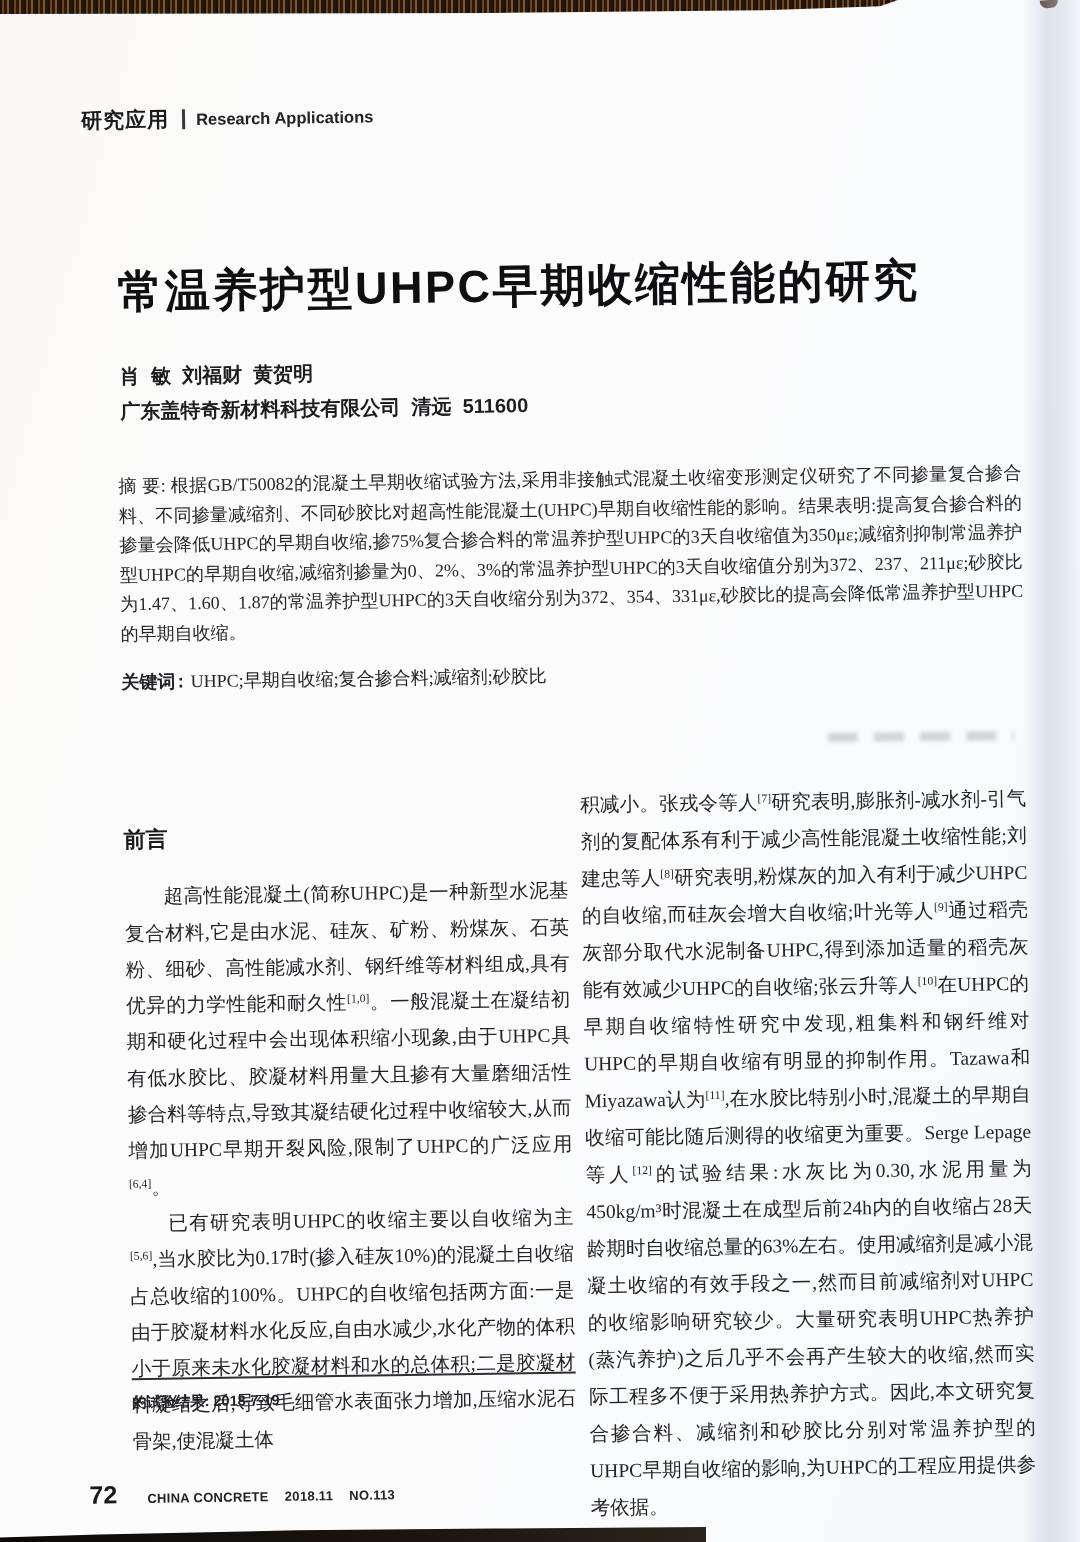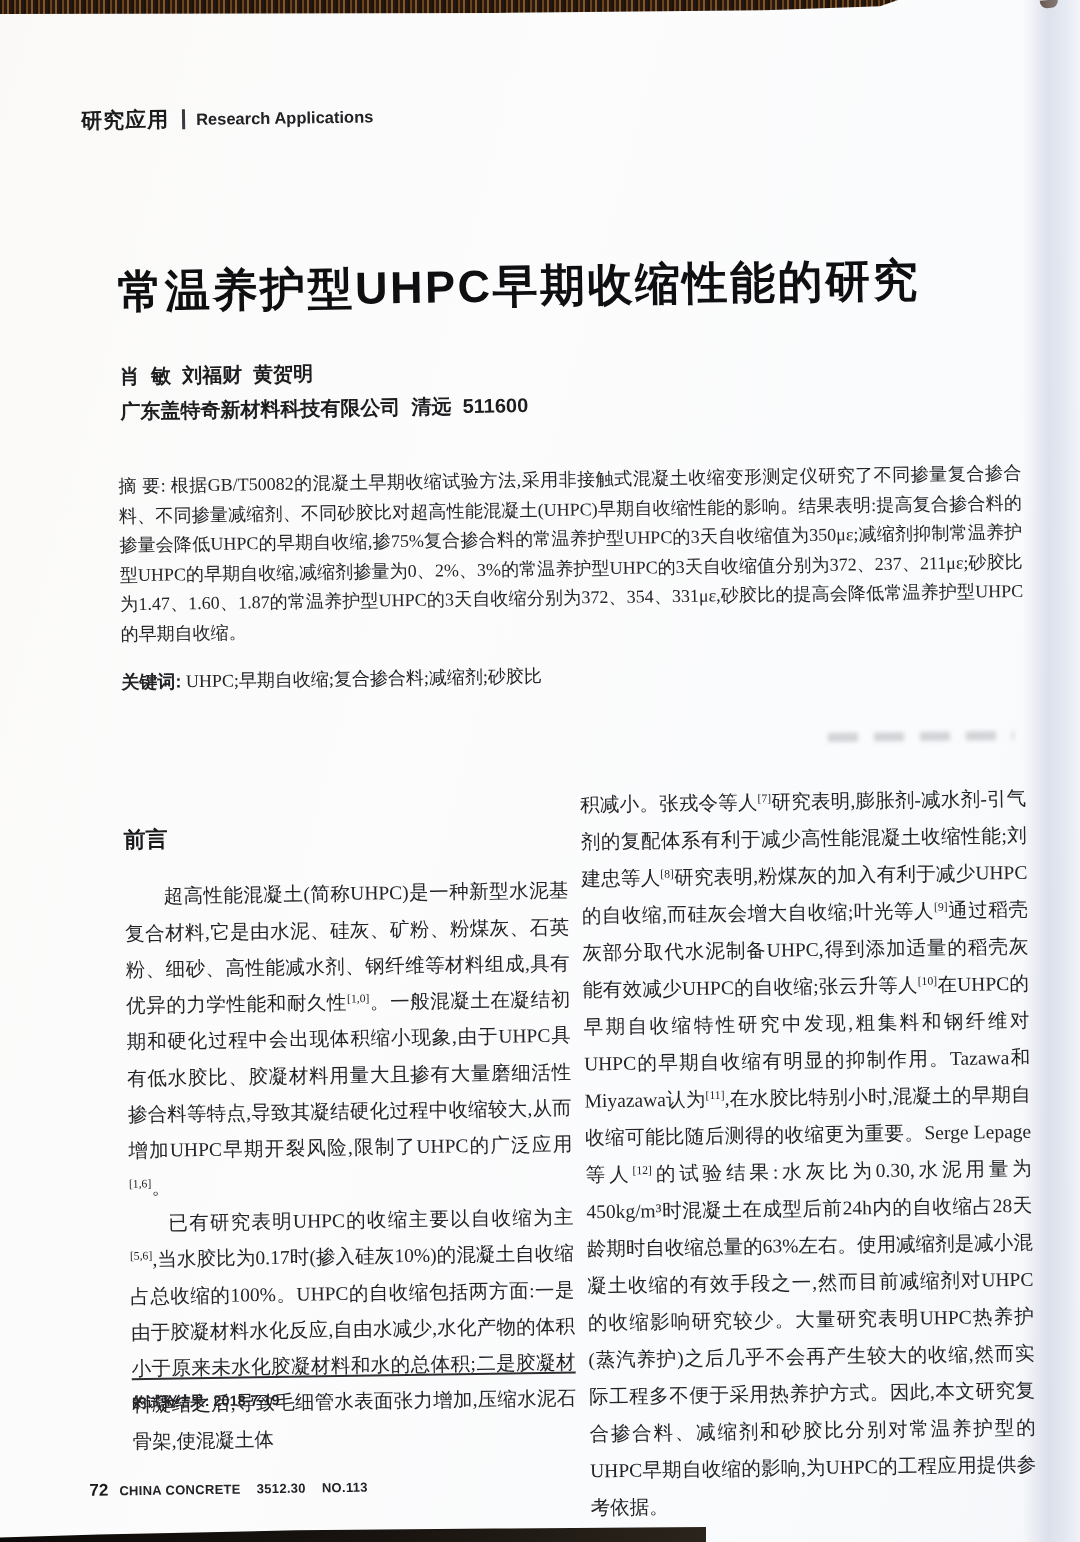--- a/index.html
+++ b/index.html
@@ -55,37 +55,37 @@
 
   .serif { font-family:"Liberation Serif","DejaVu Serif",serif; }
 
   .abstract {
     position:absolute; left:122px; top:448px; width:903px;
     font-size:18px; line-height:29.5px; text-align:justify; color:#26262a;
   }
   .abstract b { font-weight:normal; }
 
   .keywords { position:absolute; left:122px; top:646px; width:903px; font-size:18px; color:#222226; }
-  .keywords .kw-label { font-weight:bold; font-family:Liberation Sans, sans-serif;margin-top:14px; }
+  .keywords .kw-label { font-weight:bold; font-family:Liberation Mono, monospace;margin-top:14px; }
 
   .col { text-align:justify; font-size:19.5px; line-height:36.3px; color:#242428; }
   .col p { margin:0; text-indent:2em; }
   .col p.cont { text-indent:0; }
   .col-left  { position:absolute; left:122px; top:816px; width:444px; }
   .col-right { position:absolute; left:579px; top:787px; width:446px; line-height:37px; }
   .intro-heading { font-size:22px; font-weight:bold; color:#1a1a1d; margin:0 0 21px 0; font-family:"Liberation Sans","DejaVu Sans",sans-serif; }
   sup { font-size:.6em; line-height:0; vertical-align:.55em; }
 
   .note {
     position:absolute; left:122px; top:1372px; width:444px;
     border-top:2px solid #2e2e32; padding-top:13px;
     font-size:14.5px; font-weight:bold; color:#232327;
   }
   .footer { position:absolute; left:78px; top:1474px; display:flex; align-items:baseline; }
-  .footer .pagenum { font-size:17px; font-weight:bold; color:#1b1b1e; margin-right:11px; }
+  .footer .pagenum { font-size:25px; font-weight:bold; color:#1b1b1e; margin-right:30px; }
   .footer .jinfo { font-size:13px; font-weight:bold; letter-spacing:.3px; color:#232327; }
   .footer .jinfo span { margin-right:16px; }
 </style>
 </head>
 <body>
 
 <div class="scan">
 
   <div class="wood-top"></div>
   <div class="corner-mark"></div>
@@ -103,36 +103,36 @@
     <div class="title">常温养护型UHPC早期收缩性能的研究</div>
     <div class="authors">肖  敏  刘福财  黄贺明</div>
     <div class="affiliation">广东盖特奇新材料科技有限公司  清远  511600</div>
 
     <p class="abstract serif"><b>摘  要:</b> <span>根据GB/T50082的混凝土早期收缩试验方法,采用非接触式混凝土收缩变形测定仪研究了不同掺量复合掺合料、不同掺量减缩剂、不同砂胶比对超高性能混凝土(UHPC)早期自收缩性能的影响。结果表明:提高复合掺合料的掺量会降低UHPC的早期自收缩,掺75%复合掺合料的常温养护型UHPC的3天自收缩值为350με;减缩剂抑制常温养护型UHPC的早期自收缩,减缩剂掺量为0、2%、3%的常温养护型UHPC的3天自收缩值分别为372、237、211με;砂胶比为1.47、1.60、1.87的常温养护型UHPC的3天自收缩分别为372、354、331με,砂胶比的提高会降低常温养护型UHPC的早期自收缩。</span></p>
 
     <p class="keywords serif"><span class="kw-label">关键词:</span> <span>UHPC;早期自收缩;复合掺合料;减缩剂;砂胶比</span></p>
 
     <div class="col col-left serif">
       <h2 class="intro-heading">前言</h2>
-      <p>超高性能混凝土(简称UHPC)是一种新型水泥基复合材料,它是由水泥、硅灰、矿粉、粉煤灰、石英粉、细砂、高性能减水剂、钢纤维等材料组成,具有优异的力学性能和耐久性<sup>[1,0]</sup>。一般混凝土在凝结初期和硬化过程中会出现体积缩小现象,由于UHPC具有低水胶比、胶凝材料用量大且掺有大量磨细活性掺合料等特点,导致其凝结硬化过程中收缩较大,从而增加UHPC早期开裂风险,限制了UHPC的广泛应用<sup>[1,6]</sup>。</p>
+      <p>超高性能混凝土(简称UHPC)是一种新型水泥基复合材料,它是由水泥、硅灰、矿粉、粉煤灰、石英粉、细砂、高性能减水剂、钢纤维等材料组成,具有优异的力学性能和耐久性<sup>[1,0]</sup>。一般混凝土在凝结初期和硬化过程中会出现体积缩小现象,由于UHPC具有低水胶比、胶凝材料用量大且掺有大量磨细活性掺合料等特点,导致其凝结硬化过程中收缩较大,从而增加UHPC早期开裂风险,限制了UHPC的广泛应用<sup>[6,4]</sup>。</p>
       <p>已有研究表明UHPC的收缩主要以自收缩为主<sup>[5,6]</sup>,当水胶比为0.17时(掺入硅灰10%)的混凝土自收缩占总收缩的100%。UHPC的自收缩包括两方面:一是由于胶凝材料水化反应,自由水减少,水化产物的体积小于原来未水化胶凝材料和水的总体积;二是胶凝材料凝结之后,导致毛细管水表面张力增加,压缩水泥石骨架,使混凝土体</p>
     </div>
 
     <div class="col col-right serif">
       <p class="cont">积减小。张戎令等人<sup>[7]</sup>研究表明,膨胀剂-减水剂-引气剂的复配体系有利于减少高性能混凝土收缩性能;刘建忠等人<sup>[8]</sup>研究表明,粉煤灰的加入有利于减少UHPC的自收缩,而硅灰会增大自收缩;叶光等人<sup>[9]</sup>通过稻壳灰部分取代水泥制备UHPC,得到添加适量的稻壳灰能有效减少UHPC的自收缩;张云升等人<sup>[10]</sup>在UHPC的早期自收缩特性研究中发现,粗集料和钢纤维对UHPC的早期自收缩有明显的抑制作用。Tazawa和Miyazawa认为<sup>[11]</sup>,在水胶比特别小时,混凝土的早期自收缩可能比随后测得的收缩更为重要。Serge Lepage等人<sup>[12]</sup>的试验结果:水灰比为0.30,水泥用量为450kg/m³时混凝土在成型后前24h内的自收缩占28天龄期时自收缩总量的63%左右。使用减缩剂是减小混凝土收缩的有效手段之一,然而目前减缩剂对UHPC的收缩影响研究较少。大量研究表明UHPC热养护(蒸汽养护)之后几乎不会再产生较大的收缩,然而实际工程多不便于采用热养护方式。因此,本文研究复合掺合料、减缩剂和砂胶比分别对常温养护型的UHPC早期自收缩的影响,为UHPC的工程应用提供参考依据。</p>
     </div>
 
     <div class="note">
       <span>的试验结果:</span>
       <span>2018-7-19</span>
     </div>
 
     <div class="footer">
       <span class="pagenum">72</span>
       <span class="jinfo">
-        <span>CHINA CONCRETE</span><span>3512.30</span><span>NO.113</span>
+        <span>CHINA CONCRETE</span><span>2018.11</span><span>NO.113</span>
       </span>
     </div>
 
   </div>
 
   <div class="wood-bottom"></div>
 </div>
 
 </body></html>

